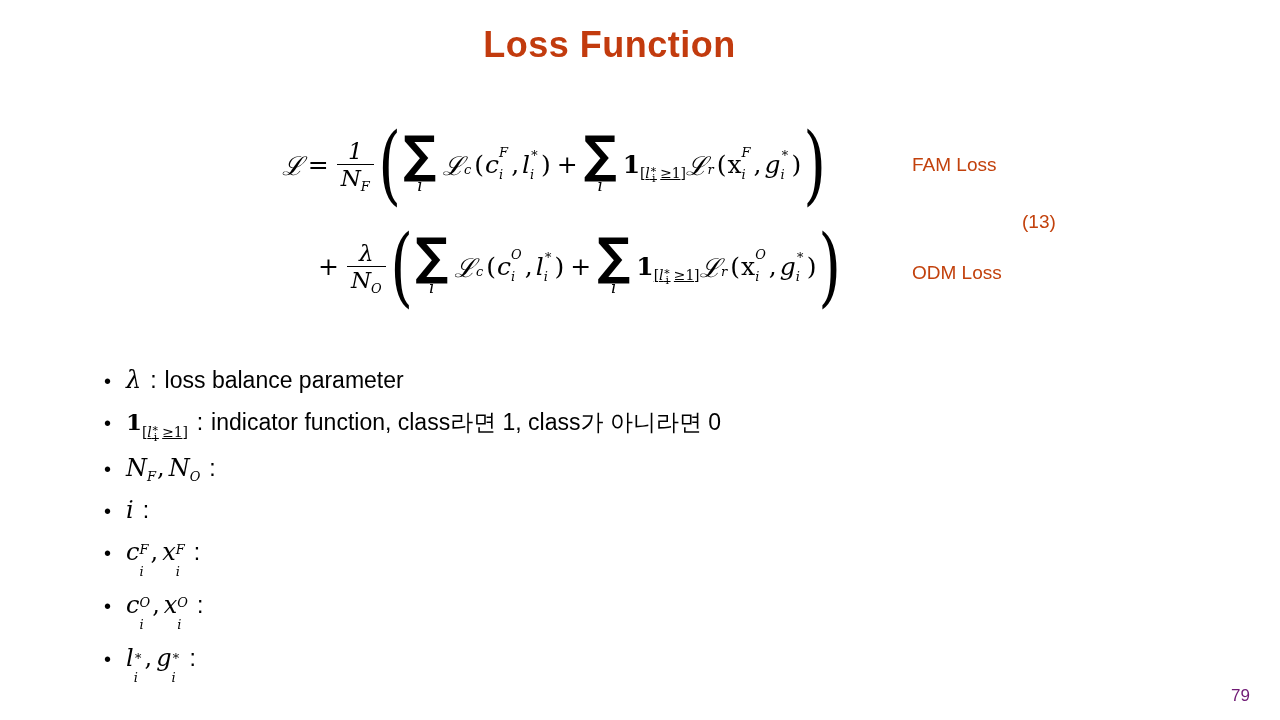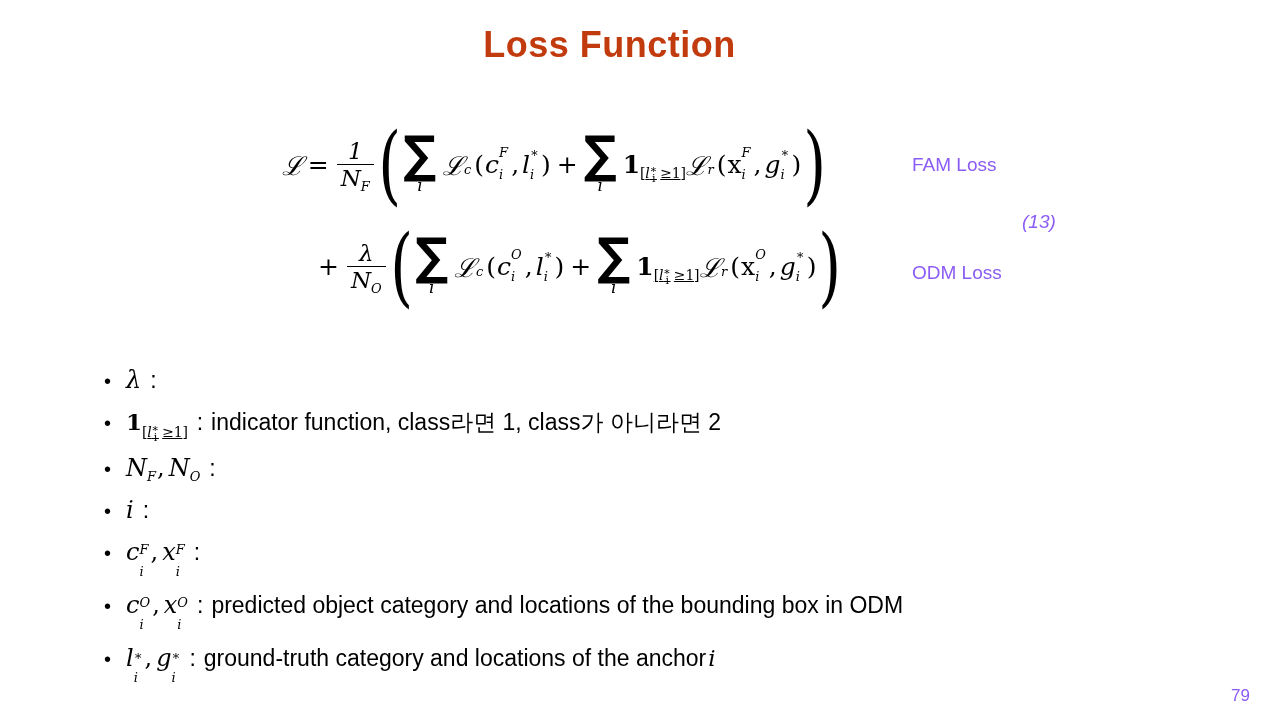--- a/index.html
+++ b/index.html
@@ -114,26 +114,26 @@
   }
   .indicator-sub .mi { font-size: 14px; }
   .tiny-sup { font-size: 11px; position: relative; top: -5px; }
   .tiny-sub { font-size: 11px; position: relative; top: 4px; left: -5px; }
 
   
   .eq-annotation {
     position: absolute;
     font-family: "Liberation Sans", sans-serif;
     font-size: 19px;
-    color: #8b5cf6;
+    color: #c2410c;
     white-space: nowrap;
   }
   #annot-fam { left: 912px; top: 154px; }
   #annot-odm { left: 912px; top: 262px; }
-  #annot-number { left: 1022px; top: 211px; font-style: italic; }
+  #annot-number { left: 1022px; top: 211px; }
 
   
   #bullet-list {
     position: absolute;
     left: 104px;
     top: 368px;
     width: 1120px;
   }
   .bullet-row {
     display: flex;
@@ -172,21 +172,21 @@
   .ss .d { position: relative; top: 4px; font-style: italic; }
   .ss-only-sub { display: inline-block; font-size: 13px; font-style: italic;
                  position: relative; top: 5px; }
 
   
   #page-number {
     position: absolute;
     right: 30px;
     bottom: 14px;
     font-size: 17px;
-    color: #8b5cf6;
+    color: #701a75;
     font-family: "Liberation Sans", sans-serif;
   }
 </style>
 </head>
 <body>
 
 <div id="slide-title">Loss Function</div>
 
 <div id="equation-block">
 
@@ -316,32 +316,33 @@
 <div class="eq-annotation" id="annot-odm">ODM Loss</div>
 <div class="eq-annotation" id="annot-number">(13)</div>
 
 <div id="bullet-list">
 
   <div class="bullet-row">
     <span class="bullet-dot">•</span>
     <span class="bullet-body">
       <span class="sym">λ</span>
       <span class="sep">:</span>
+      <span class="txt">loss balance parameter</span>
     </span>
   </div>
 
   <div class="bullet-row" style="margin-bottom:22px">
     <span class="bullet-dot">•</span>
     <span class="bullet-body">
       <span class="sym">
           <span class="indicator-bold" style="font-size:23px">1</span>
           <span class="indicator-sub" style="top:7px"><span>[</span><span class="mi">l</span><span class="tiny-sup">∗</span><span class="tiny-sub">i</span><span>≥1</span><span>]</span></span>
         </span>
       <span class="sep">:</span>
-      <span class="txt">indicator function, class라면 1, class가 아니라면 2</span>
+      <span class="txt">indicator function, class라면 1, class가 아니라면 0</span>
     </span>
   </div>
 
   <div class="bullet-row">
     <span class="bullet-dot">•</span>
     <span class="bullet-body">
       <span class="sym">
           <span>N</span>
           <span class="ss-only-sub">F</span>
           <span style="font-style:normal;padding:0 4px 0 1px">,</span>
@@ -390,40 +391,38 @@
             <span class="d">i</span>
           </span>
           <span style="font-style:normal;padding:0 4px 0 2px">,</span>
           <span>x</span>
           <span class="ss">
             <span class="u">O</span>
             <span class="d">i</span>
           </span>
         </span>
       <span class="sep">:</span>
-      <span class="txt">predicted object category and locations of the bounding box in ODM</span>
     </span>
   </div>
 
   <div class="bullet-row" style="margin-bottom:0">
     <span class="bullet-dot">•</span>
     <span class="bullet-body">
       <span class="sym">
           <span>l</span>
           <span class="ss">
             <span class="u">∗</span>
             <span class="d">i</span>
           </span>
           <span style="font-style:normal;padding:0 4px 0 2px">,</span>
           <span>g</span>
           <span class="ss">
             <span class="u">∗</span>
             <span class="d">i</span>
           </span>
         </span>
       <span class="sep">:</span>
-      <span class="txt"><span>ground-truth category and locations of the anchor</span><span class="it">i</span><span></span></span>
     </span>
   </div>
 
 </div>
 
 <div id="page-number">79</div>
 
 </body></html>

